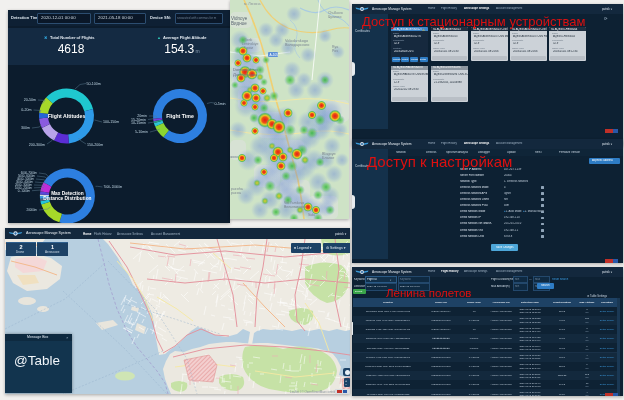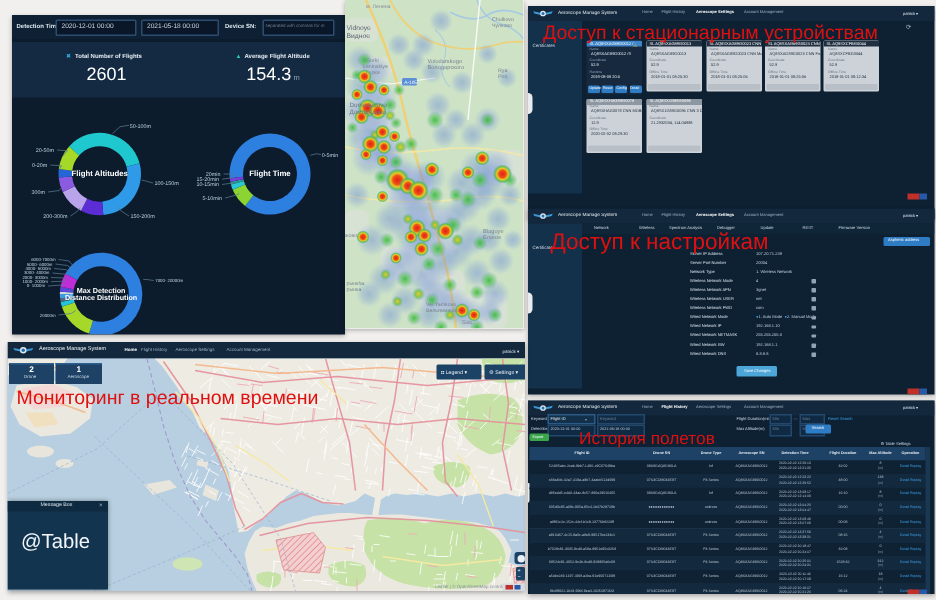--- a/index.html
+++ b/index.html
@@ -20,21 +20,21 @@
   <div class="abs tiny" style="left:33px;top:5px;font-size:8px;color:#cfd9e2;transform:scale(0.55);">2020-12-01 00:00</div>
   <div class="abs" style="left:86px;top:3px;width:50px;height:9px;background:#0a1728;border:1px solid #2c4d70;border-radius:1px;"></div>
   <div class="abs tiny" style="left:90px;top:5px;font-size:8px;color:#cfd9e2;transform:scale(0.55);">2021-05-18 00:00</div>
   <div class="abs tiny" style="left:142px;top:5px;font-size:8px;color:#dde6ee;font-weight:bold;transform:scale(0.5);">Device SN:</div>
   <div class="abs" style="left:166.5px;top:3px;width:46px;height:9px;background:#0a1728;border:1px solid #2c4d70;border-radius:1px;"></div>
   <div class="abs tiny" style="left:169px;top:5.5px;font-size:6px;color:#6c7f92;transform:scale(0.5);">separated with commas for m</div>
 
   <div class="abs" style="left:0;top:18px;width:222px;height:37px;background:#142a42;"></div>
   <div class="abs tiny" style="left:36px;top:25px;font-size:8px;color:#31a8e0;transform:scale(0.5);">✖</div>
   <div class="abs tiny" style="left:42px;top:25px;font-size:8px;color:#e4ebf2;font-weight:bold;transform:scale(0.5);">Total Number of Flights</div>
-  <div class="abs" style="left:38px;top:32px;width:50px;font-size:12px;color:#fff;text-align:center;">2601</div>
+  <div class="abs" style="left:38px;top:32px;width:50px;font-size:12px;color:#fff;text-align:center;">4618</div>
   <div class="abs tiny" style="left:149px;top:25px;font-size:8px;color:#2ec8b8;transform:scale(0.5);">▲</div>
   <div class="abs tiny" style="left:155px;top:25px;font-size:8px;color:#e4ebf2;font-weight:bold;transform:scale(0.5);">Average Flight Altitude</div>
   <div class="abs" style="left:150px;top:32px;width:48px;font-size:12px;color:#fff;text-align:center;">154.3<span style="font-size:5px;color:#8fa2b5;"> m</span></div>
 
 <svg class="abs" style="left:0;top:57px;" width="222" height="156" viewBox="0 0 222 156">
 <path d="M38.06 30.60 A27.5 27.5 0 0 1 85.06 41.88 L76.37 44.21 A18.5 18.5 0 0 0 44.75 36.62 Z" fill="#1fc8cf"></path>
 <path d="M85.06 41.88 A27.5 27.5 0 0 1 60.90 76.40 L60.11 67.43 A18.5 18.5 0 0 0 76.37 44.21 Z" fill="#2e9ae8"></path>
 <path d="M60.90 76.40 A27.5 27.5 0 0 1 46.02 73.50 L50.10 65.48 A18.5 18.5 0 0 0 60.11 67.43 Z" fill="#5c2dd5"></path>
 <path d="M46.02 73.50 A27.5 27.5 0 0 1 33.78 61.06 L41.87 57.11 A18.5 18.5 0 0 0 50.10 65.48 Z" fill="#b9a3ea"></path>
 <path d="M33.78 61.06 A27.5 27.5 0 0 1 31.10 51.40 L40.07 50.61 A18.5 18.5 0 0 0 41.87 57.11 Z" fill="#8a5ae0"></path>
@@ -958,21 +958,20 @@
 <div class="abs" style="left:9px;top:125px;font-size:13.5px;color:#f2f6fa;">@Table</div>
 <div class="abs" style="left:338px;top:140px;width:8px;height:8px;background:#1c4266;border-radius:2px;"></div>
 <div class="abs" style="left:339.5px;top:141.5px;width:5px;height:5px;background:#e8f0f6;border-radius:50%;"></div>
 <div class="abs" style="left:339px;top:150px;width:6px;height:9px;background:#1c4266;border-radius:1px;"></div>
 <div class="abs tiny" style="left:340px;top:150.5px;font-size:6px;color:#fff;transform:scale(0.6);">+</div>
 <div class="abs tiny" style="left:340px;top:155px;font-size:6px;color:#fff;transform:scale(0.6);">−</div>
 <div class="abs tiny" style="left:285px;top:161.5px;font-size:6px;color:#8a939c;transform:scale(0.5);">Leaflet | © OpenStreetMap contributors</div>
 <div class="abs" style="left:330px;top:161px;width:15px;height:5px;background:#d8dce0;"></div>
 <div class="abs" style="left:332px;top:162px;width:5px;height:3px;background:#c03028;"></div>
 <div class="abs" style="left:338px;top:162px;width:4px;height:3px;background:#2858a8;"></div>
-<div class="red" style="left:6px;top:29px;font-size:13px;">Мониторинг в реальном времени</div>
 </div>
 <div id="history" class="panel" style="left:352px;top:267px;width:271px;height:129px;background:#0d2133;">
 <div class="abs" style="left:0;top:0;width:271px;height:10px;background:#13283d;"></div>
 <svg class="abs" style="left:3px;top:2px;" width="14" height="6" viewBox="0 0 14 6">
       <path d="M0.5 1.5 L5.8 2.6 L5.4 4 L1.2 3 Z" fill="#3a9ad8"></path>
       <path d="M13.5 1.5 L8.2 2.6 L8.6 4 L12.8 3 Z" fill="#3a9ad8"></path>
       <circle cx="7" cy="3" r="1.9" fill="#dfe8f0"></circle>
       <circle cx="7" cy="3" r="1" fill="#2a6ca8"></circle>
     </svg>
 <div class="abs tiny" style="left:20px;top:3px;font-size:7px;color:#e8eef4;transform:scale(0.46);">Aeroscope Manage System</div>
@@ -1125,14 +1124,14 @@
 <div class="abs tiny" style="left:148.6px;top:125.50000000000003px;font-size:6px;color:#b8c6d4;transform:scale(0.4) translateX(-50%);">AQ8SXAG89G0012</div>
 <div class="abs tiny" style="left:178.4px;top:123.90000000000002px;font-size:6px;color:#b8c6d4;transform:scale(0.38) translateX(-50%);">2020-02-02 20:19:07</div>
 <div class="abs tiny" style="left:178.4px;top:127.10000000000002px;font-size:6px;color:#b8c6d4;transform:scale(0.38) translateX(-50%);">2020-02-02 20:21:26</div>
 <div class="abs tiny" style="left:210.2px;top:125.50000000000003px;font-size:6px;color:#b8c6d4;transform:scale(0.4) translateX(-50%);">06:24</div>
 <div class="abs tiny" style="left:235.1px;top:123.90000000000002px;font-size:6px;color:#b8c6d4;transform:scale(0.4) translateX(-50%);">4</div>
 <div class="abs tiny" style="left:235.1px;top:127.10000000000002px;font-size:6px;color:#8096aa;transform:scale(0.4) translateX(-50%);">(m)</div>
 <div class="abs tiny" style="left:254.6px;top:125.50000000000003px;font-size:6px;color:#3da0e8;transform:scale(0.4) translateX(-50%);">Detail Replay</div>
 <div class="abs" style="left:265px;top:31px;width:3px;height:98px;background:#1a3854;"></div>
 <div class="abs" style="left:253px;top:125.5px;width:8px;height:3.5px;background:#c03028;"></div>
 <div class="abs" style="left:261px;top:125.5px;width:5px;height:3.5px;background:#2858a8;"></div>
-<div class="red" style="left:34px;top:20px;font-size:11.5px;">История полетов</div>
+<div class="red" style="left:34px;top:20px;font-size:11.5px;">Ленина полетов</div>
 </div>
 
 </body></html>

